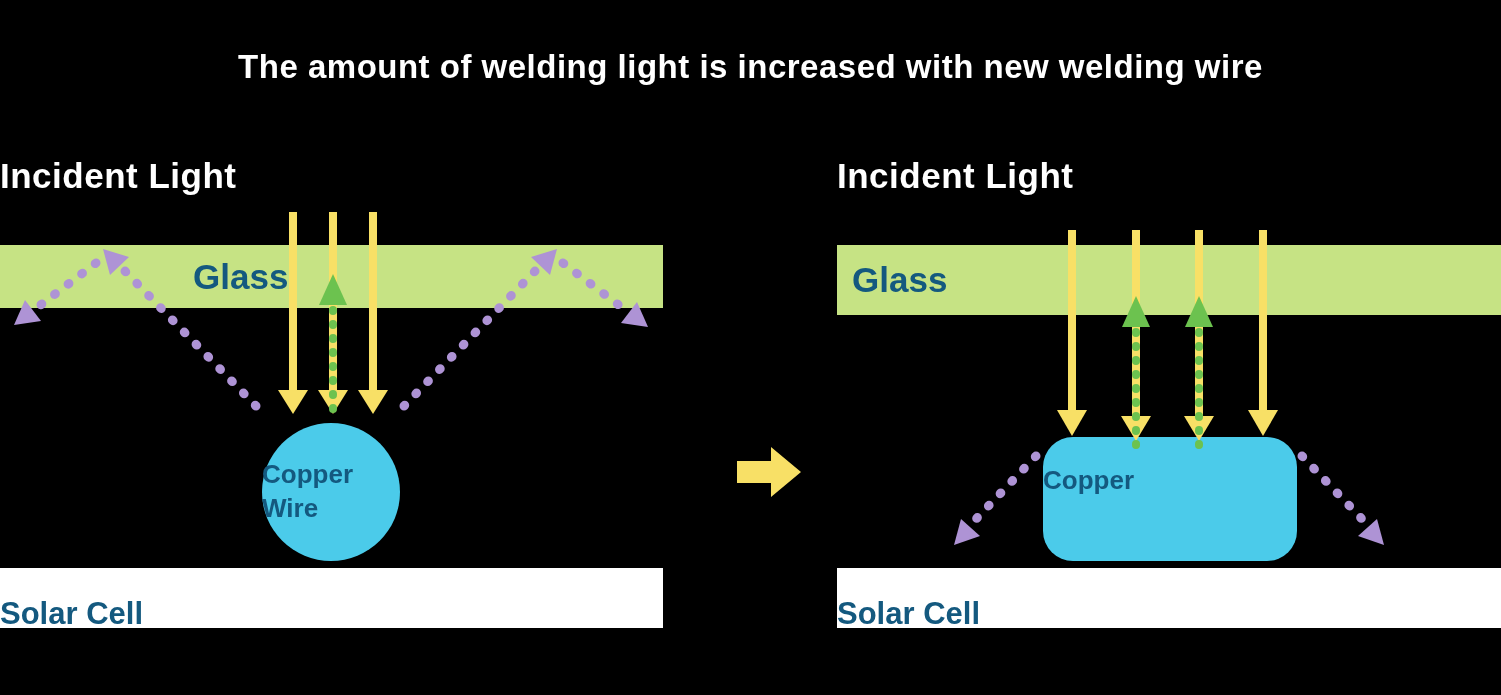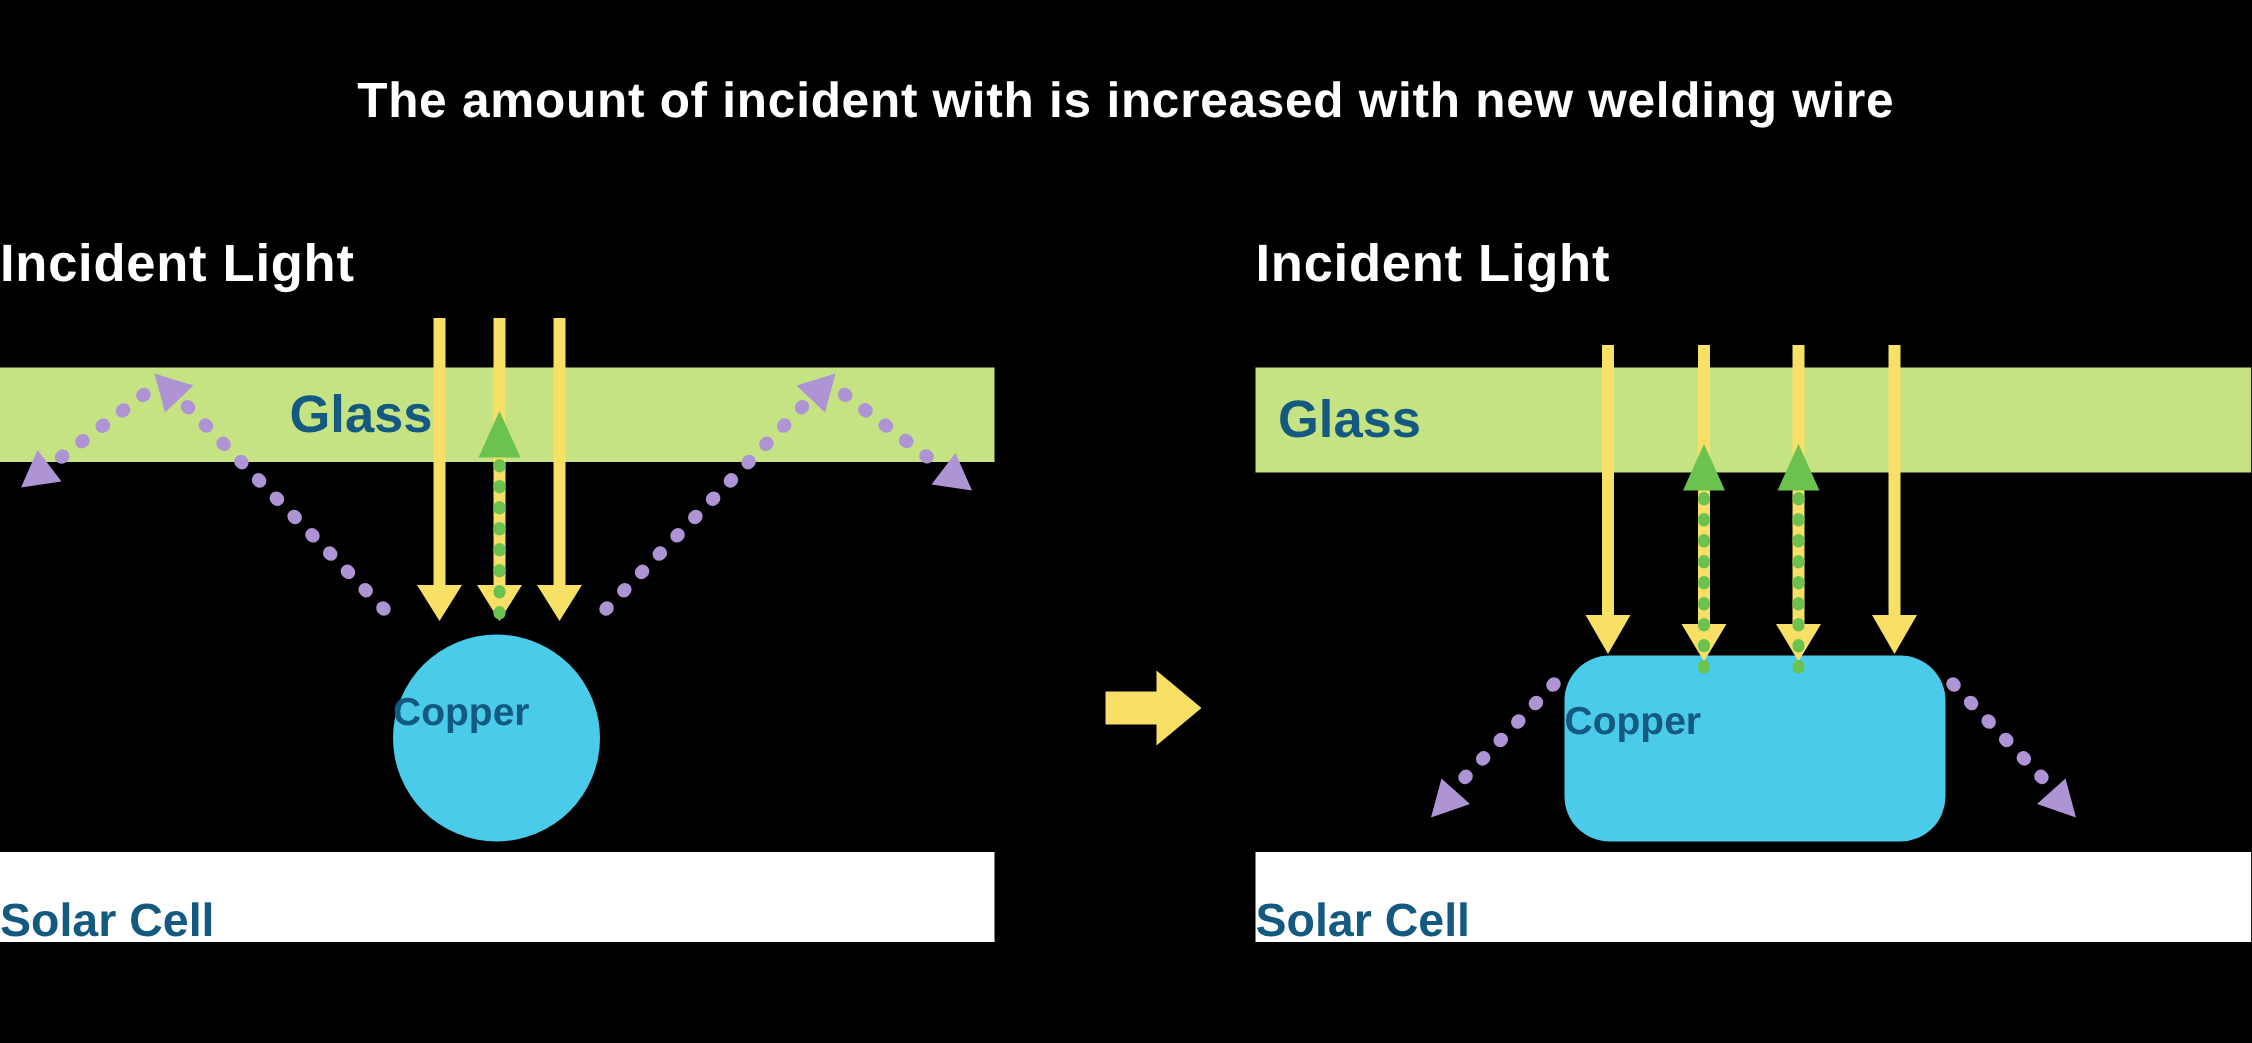--- a/index.html
+++ b/index.html
@@ -110,28 +110,29 @@
   .gline { stroke: var(--green); stroke-width: 8; stroke-linecap: round; stroke-dasharray: 1 13; }
   .ghead { fill: var(--green); }
   .pline { stroke: var(--purple); stroke-width: 9; stroke-linecap: round; stroke-dasharray: 1 16; }
   .phead { fill: var(--purple); }
 </style>
 </head>
 <body>
 
 <div class="stage">
 
-  <div class="abs title">The amount of incident with is increased with new welding wire</div>
+  <div class="abs title">The amount of welding light is increased with new welding wire</div>
 
   <div class="abs incident incident-left">Incident Light</div>
   <div class="abs glass-band glass-left"></div>
   <div class="abs glass-label glass-label-left">Glass</div>
   <div class="abs copper-wire"></div>
   <div class="abs copper-label copper-label-wire">
     <span>Copper</span>
+    <span>Wire</span>
   </div>
   <div class="abs solar-bar solar-left"></div>
   <div class="abs solar-label solar-label-left">Solar Cell</div>
 
   <div class="abs incident incident-right">Incident Light</div>
   <div class="abs glass-band glass-right"></div>
   <div class="abs glass-label glass-label-right">Glass</div>
   <div class="abs copper-ribbon"></div>
   <div class="abs copper-label copper-label-ribbon">
     <span>Copper</span>

